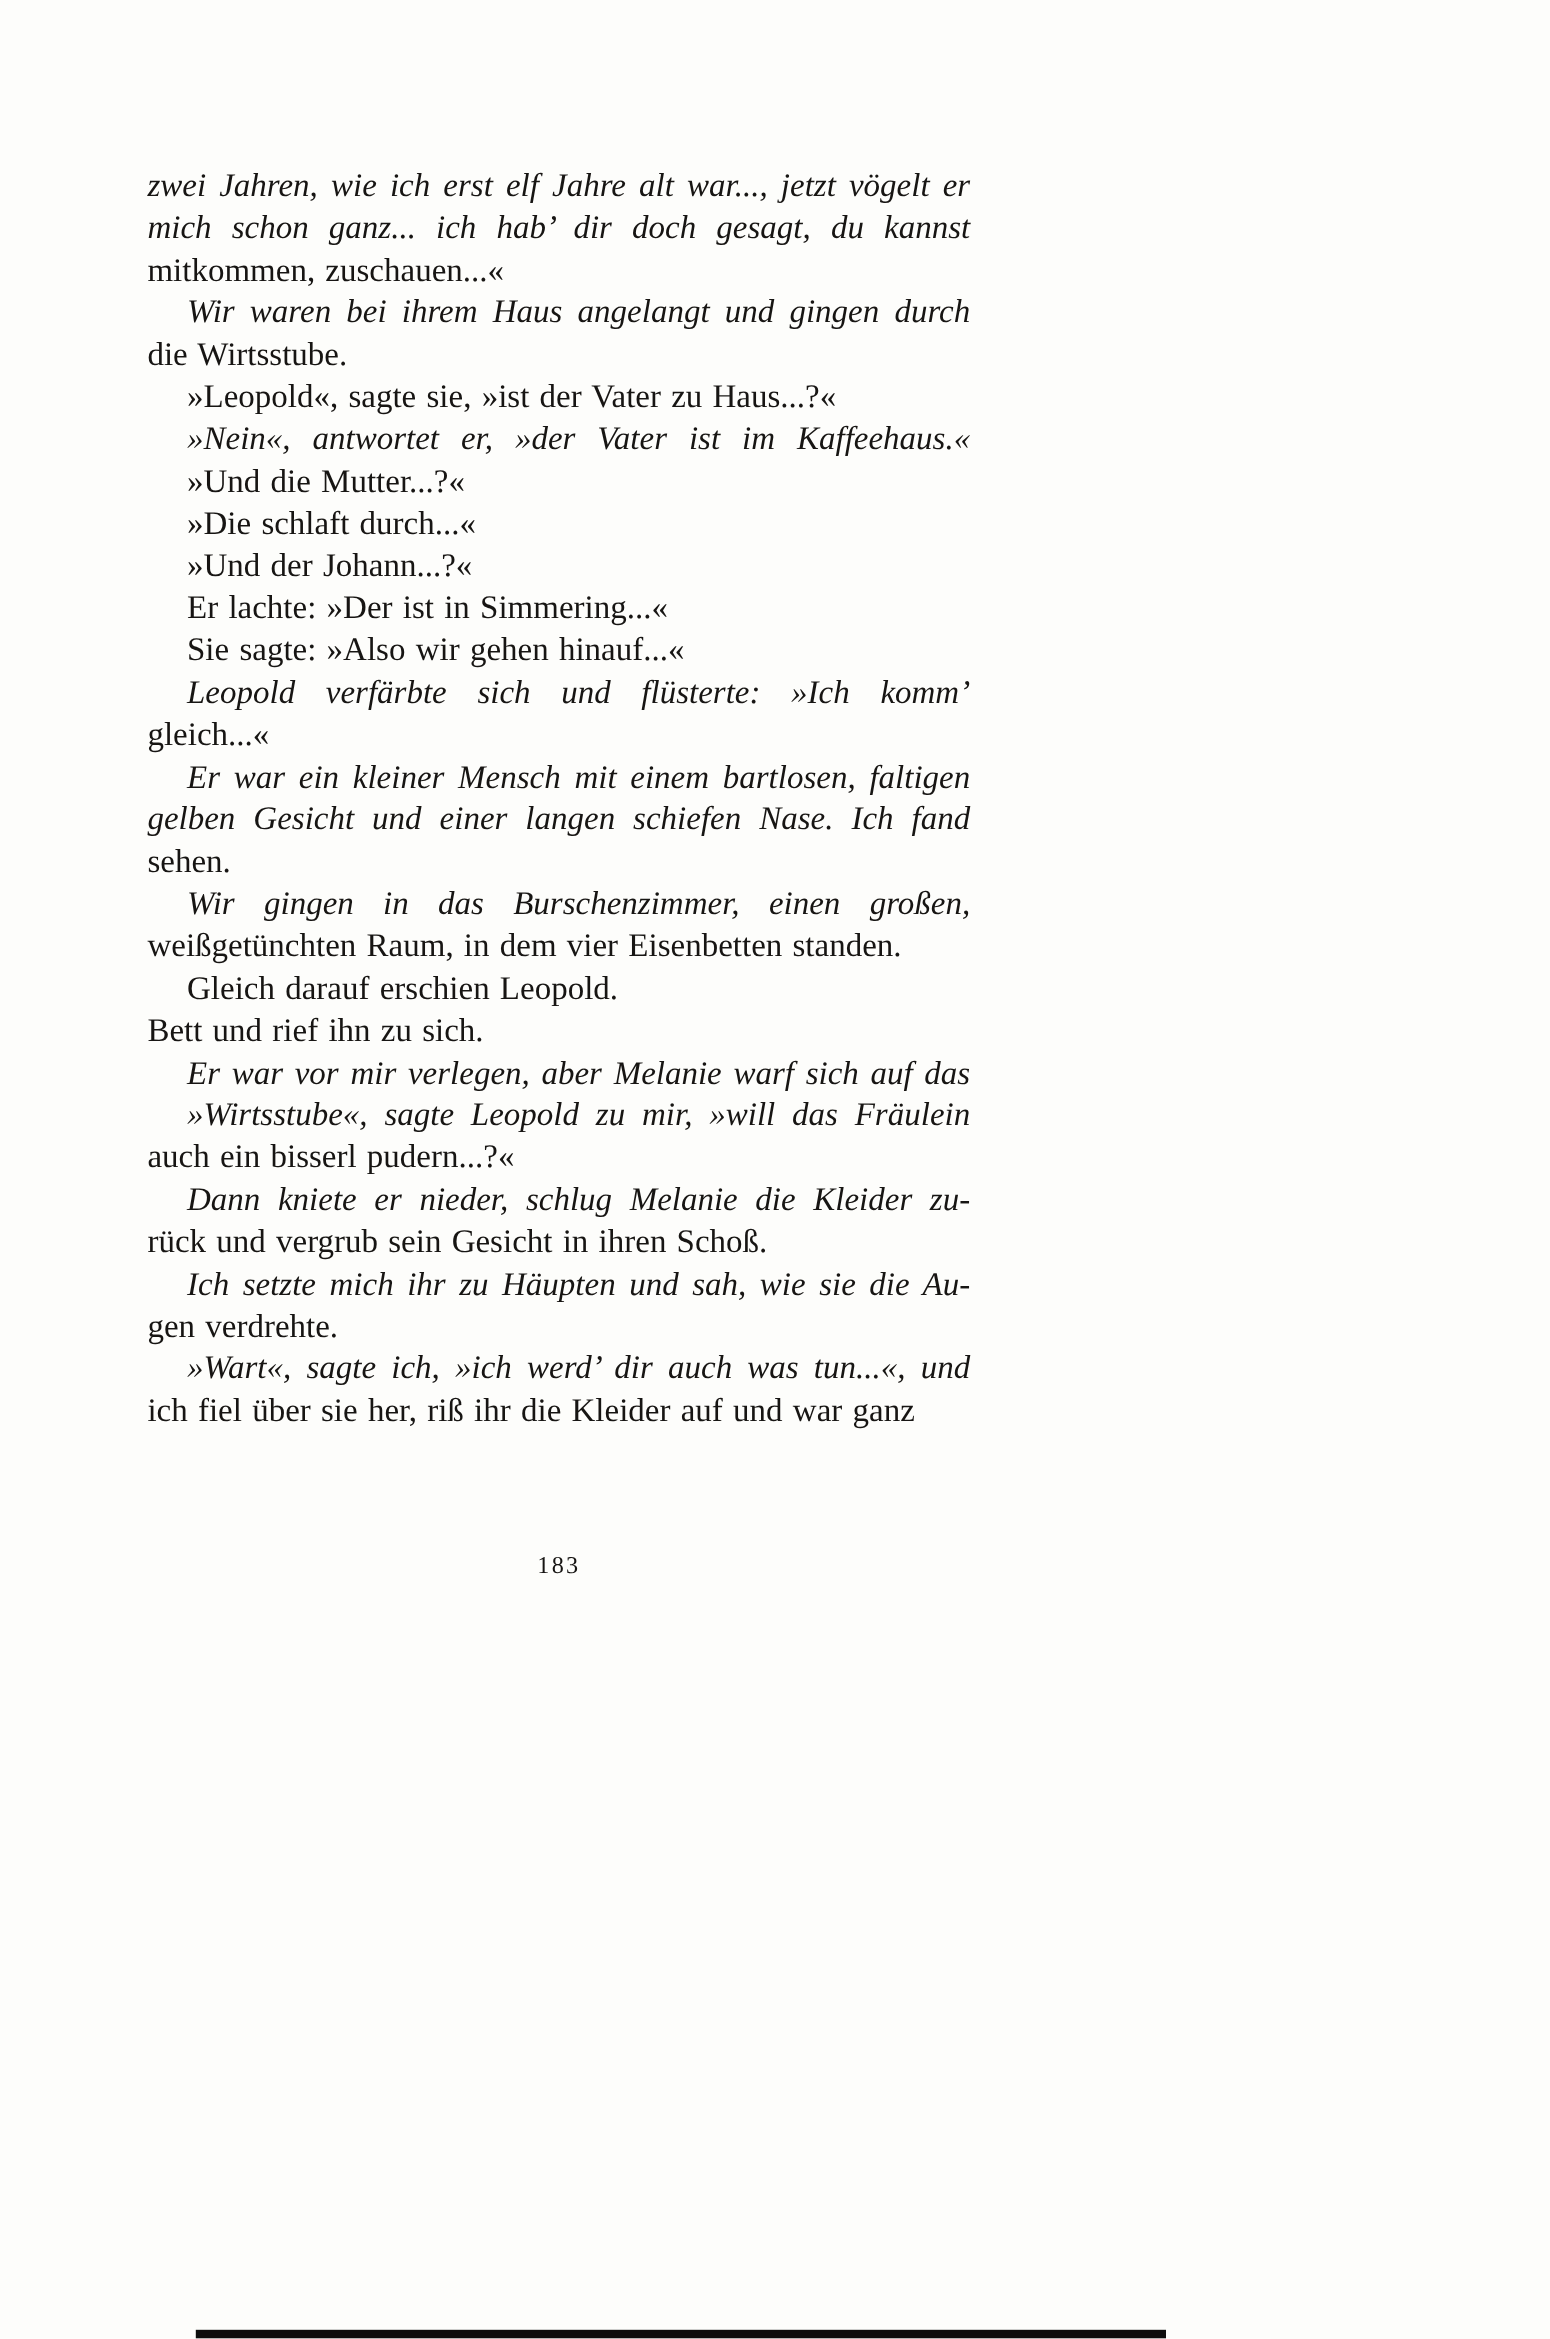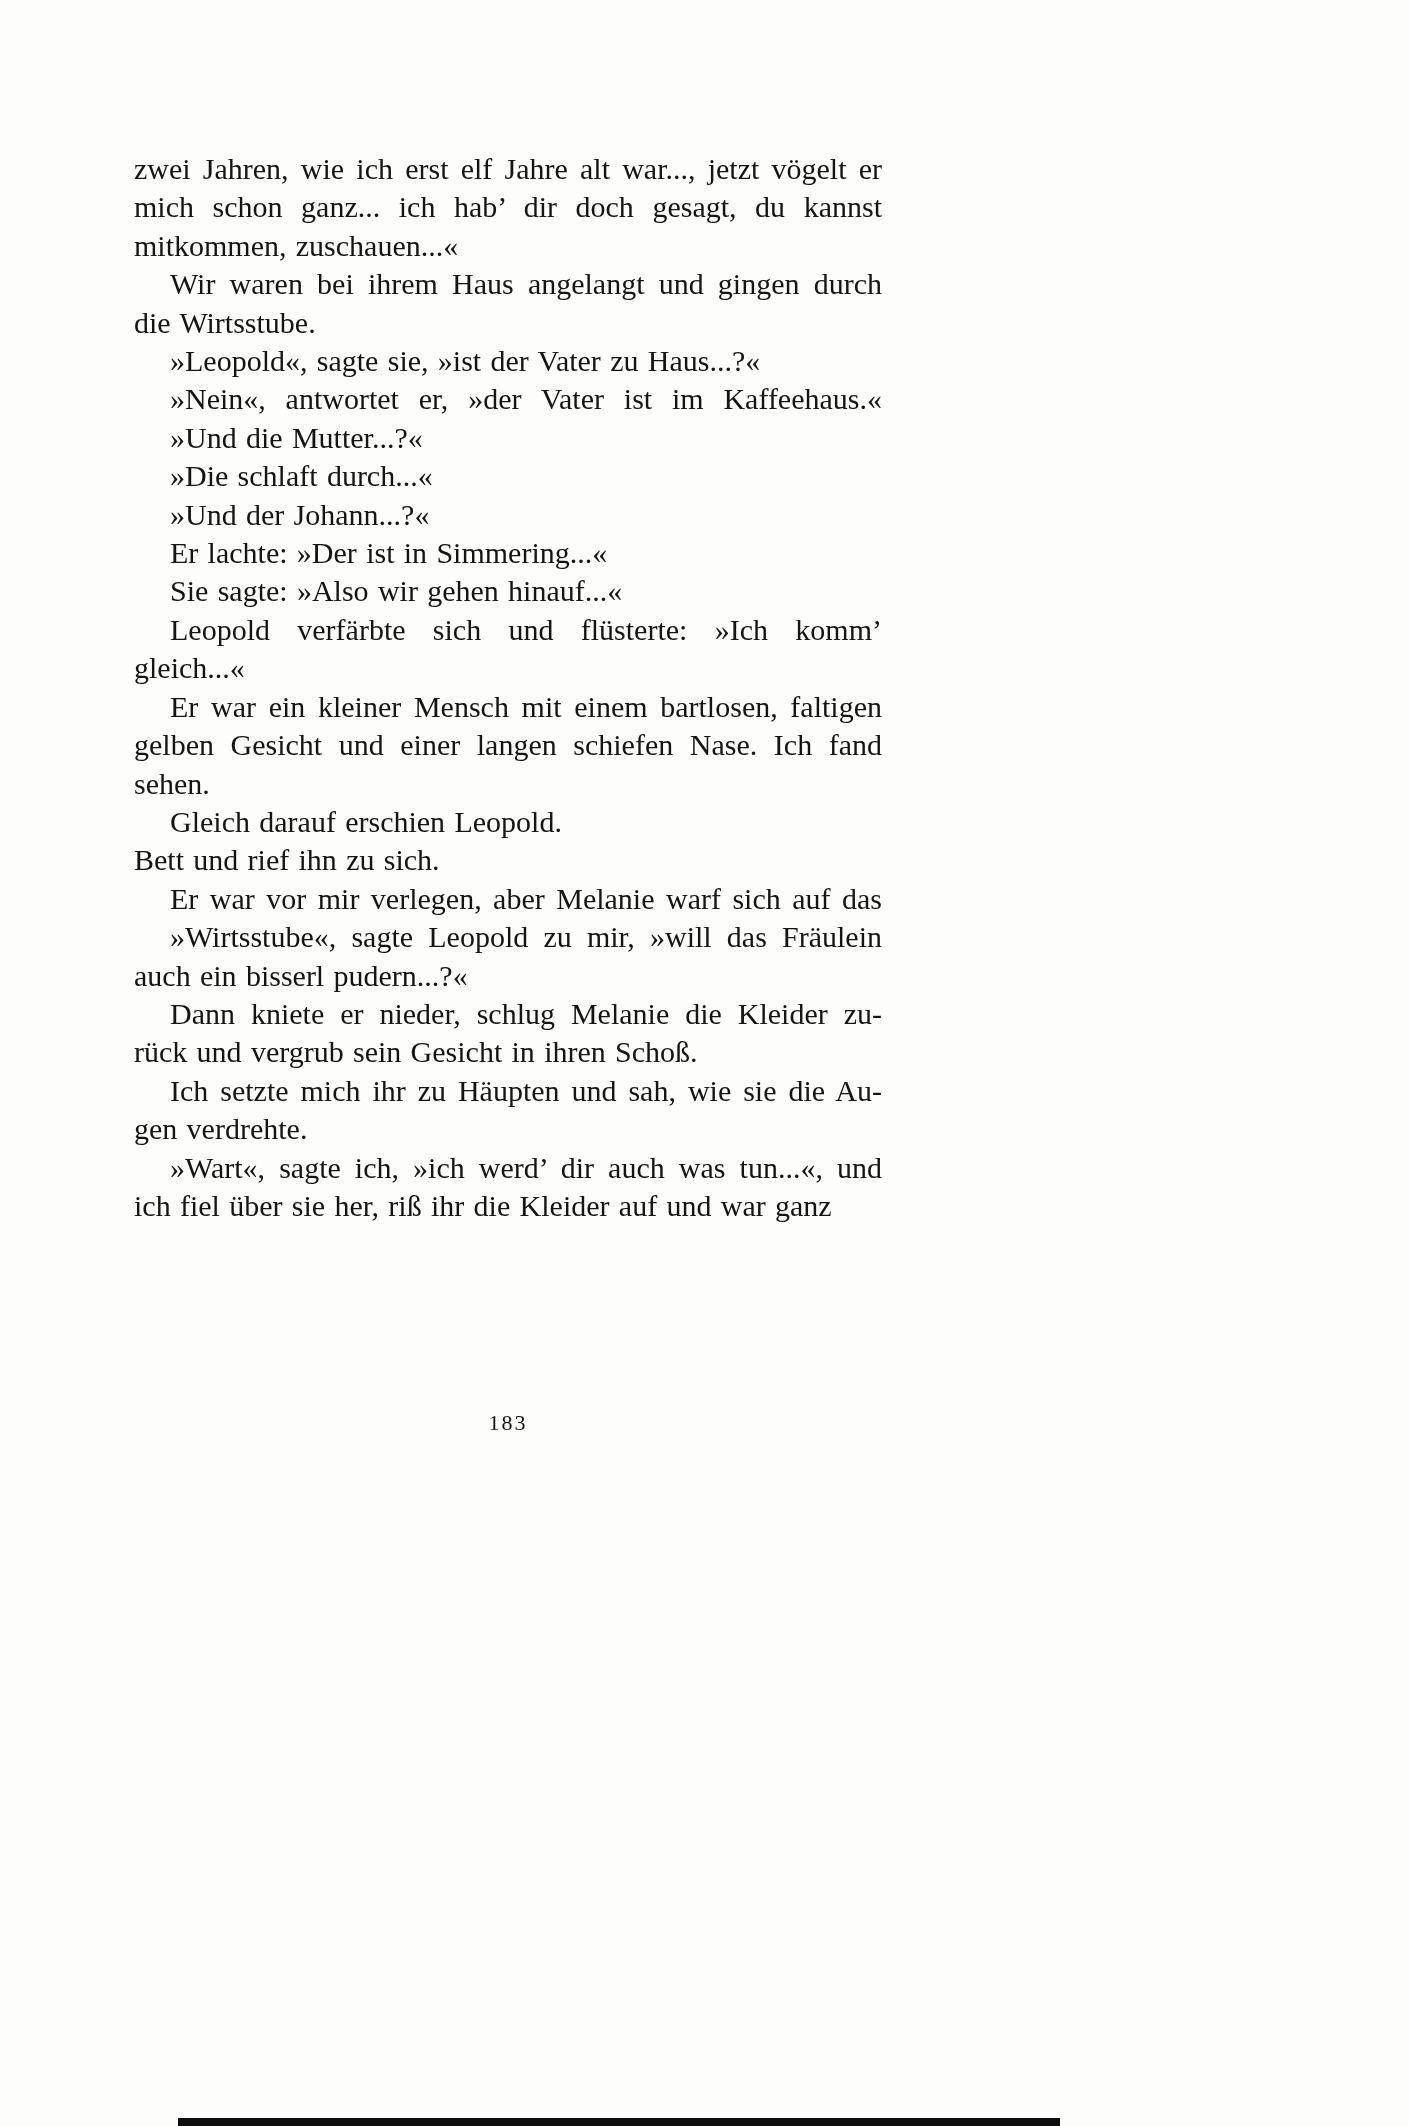--- a/index.html
+++ b/index.html
@@ -28,20 +28,21 @@
       margin: 0;
       padding: 0;
     }
     .line {
       text-align: left;
       white-space: normal;
     }
     .line.just {
       text-align: justify;
       text-align-last: justify;
+      font-style: italic;
     }
     .line.indent {
       text-indent: 36px;
     }
     .page-number {
       position: absolute;
       left: 134px;
       top: 1410px;
       width: 748px;
       text-align: center;
@@ -95,20 +96,24 @@
       <div class="paragraph">
         <div class="line just indent">Leopold verfärbte sich und flüsterte: »Ich komm’</div>
         <div class="line">gleich...«</div>
       </div>
       <div class="paragraph">
         <div class="line just indent">Er war ein kleiner Mensch mit einem bartlosen, faltigen</div>
         <div class="line just">gelben Gesicht und einer langen schiefen Nase. Ich fand</div>
         <div class="line">sehen.</div>
       </div>
       <div class="paragraph">
+        <div class="line just indent">Wir gingen in das Burschenzimmer, einen großen,</div>
+        <div class="line">weißgetünchten Raum, in dem vier Eisenbetten standen.</div>
+      </div>
+      <div class="paragraph">
         <div class="line indent">Gleich darauf erschien Leopold.</div>
       </div>
       <div class="paragraph">
         <div class="line">Bett und rief ihn zu sich.</div>
         <div class="line just indent">Er war vor mir verlegen, aber Melanie warf sich auf das</div>
       </div>
       <div class="paragraph">
         <div class="line just indent">»Wirtsstube«, sagte Leopold zu mir, »will das Fräulein</div>
         <div class="line">auch ein bisserl pudern...?«</div>
       </div>

